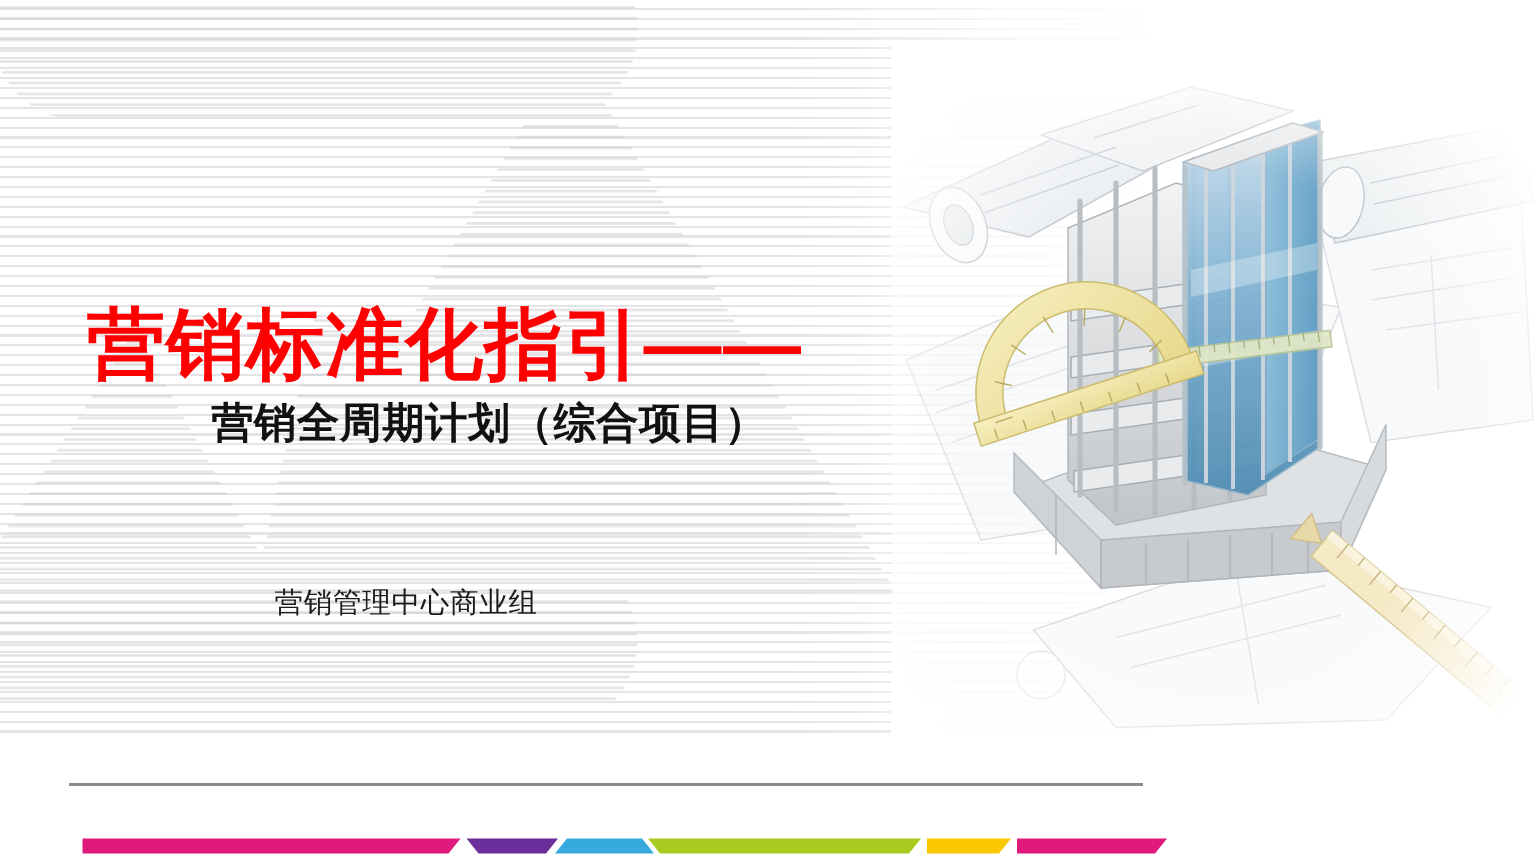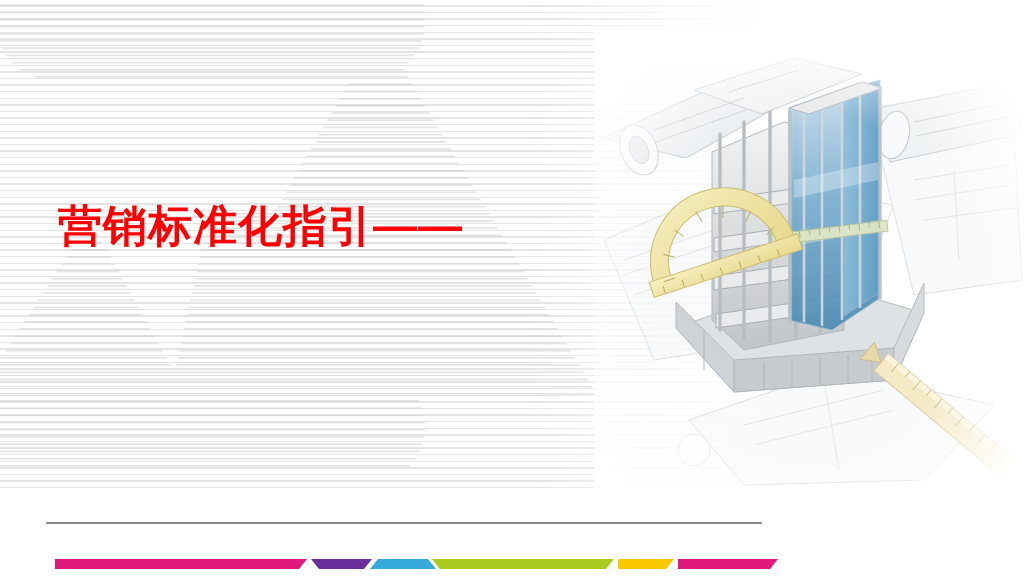--- a/index.html
+++ b/index.html
@@ -23,21 +23,21 @@
       -webkit-mask-image:linear-gradient(to right,#000 0%,#000 52%,rgba(0,0,0,.25) 66%,rgba(0,0,0,0) 76%);
       mask-image:linear-gradient(to right,#000 0%,#000 52%,rgba(0,0,0,.25) 66%,rgba(0,0,0,0) 76%);
       pointer-events:none;}
 
   
   .hero{position:absolute;right:0;top:30px;width:430px;height:460px;pointer-events:none;}
   .hero svg{display:block;width:100%;height:100%;}
 
   
   .title-main{position:absolute;left:58px;top:203px;
-     font-size:44px;font-weight:bold;color:#FF0000;letter-spacing:1px;
+     font-size:52px;font-weight:bold;color:#FF0000;letter-spacing:1px;
      white-space:nowrap;line-height:1.05;}
   .title-sub{position:absolute;left:141px;top:267px;
      font-size:28px;font-weight:bold;color:#111111;letter-spacing:.5px;
      white-space:nowrap;line-height:1.1;}
   .byline{position:absolute;left:183px;top:389px;
      font-size:19px;font-weight:normal;color:#1a1a1a;letter-spacing:.5px;
      white-space:nowrap;}
 
   
   .divider{position:absolute;left:46px;top:522px;width:716px;height:2px;
@@ -266,20 +266,22 @@
         </g>
         <path d="M250 374 L268 385 L250 396 Z" fill="#e8d9a8" stroke="#d0bf8a"></path>
       </g>
 
       <rect x="0" y="0" width="430" height="460" fill="url(#vign)"></rect>
       <rect x="0" y="0" width="430" height="200" fill="url(#fadeTop)"></rect>
     </svg>
   </div>
 
   <div class="title-main" style="color: rgb(255, 0, 0);">营销标准化指引——</div>
+  <div class="title-sub" style="color: rgb(17, 17, 17);">营销全周期计划（综合项目）</div>
+  <div class="byline" style="color: rgb(26, 26, 26);">营销管理中心商业组</div>
 
   <div class="divider" style="background: rgb(139, 139, 139);"></div>
 
   <div class="colorbar">
     <svg viewBox="0 0 790 22" preserveAspectRatio="none" aria-hidden="true">
       <g>
         <path d="M55 7 L307 7 L299 17 L55 17 Z" fill="#e0197d"></path>
         <path d="M311 7 L372 7 L364 17 L319 17 Z" fill="#6a2f9b"></path>
         <path d="M378 7 L428 7 L436 17 L370 17 Z" fill="#36a9dd"></path>
         <path d="M432 7 L614 7 L606 17 L440 17 Z" fill="#a9ca1f"></path>

